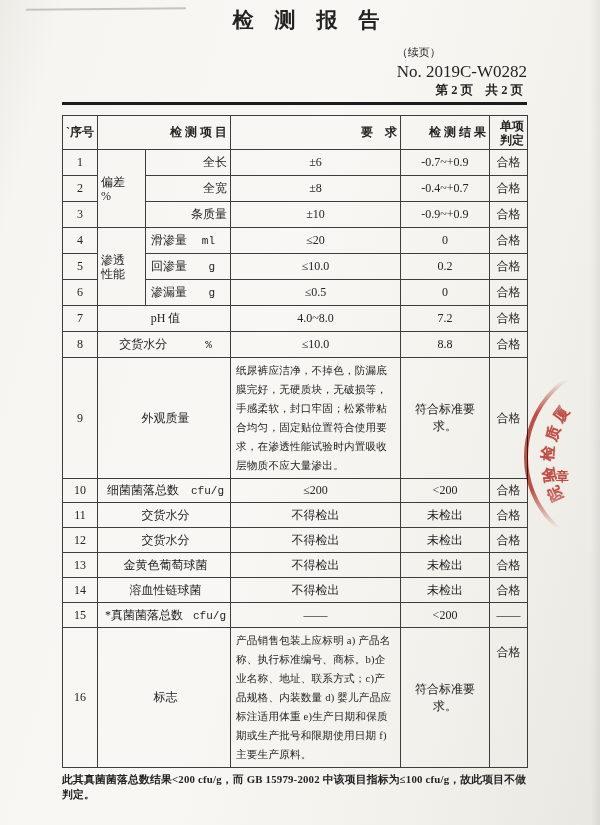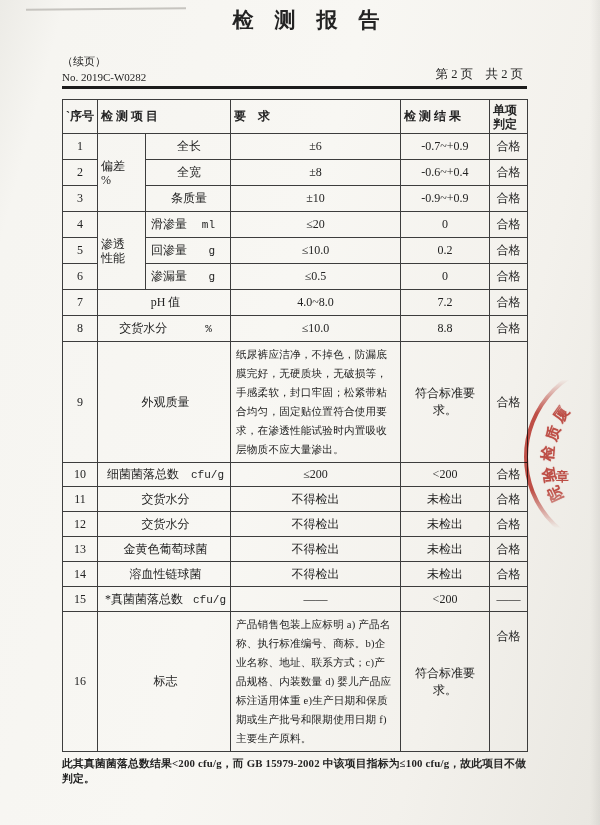--- a/index.html
+++ b/index.html
@@ -10,37 +10,37 @@
     background:linear-gradient(105deg,#ecebe6 0%,#f6f5f1 8%,#f8f7f3 45%,#f3f1ec 75%,#e9e7e1 100%);
   }
   .paper{position:absolute;inset:0;overflow:hidden;}
   .edge-top{position:absolute;top:8px;left:26px;width:160px;height:2px;background:#c6c4bf;transform:rotate(-.5deg);}
   .edge-right{position:absolute;top:0;right:0;width:10px;height:100%;background:linear-gradient(90deg,rgba(0,0,0,0),rgba(0,0,0,.06));}
 
   h1.inst{margin:52px 0 0 0;text-align:center;font-size:24px;font-weight:bold;letter-spacing:1px;}
   h2.rpt{margin:6px 0 0 12px;text-align:center;font-size:21px;font-weight:bold;}
 
   .content{margin-left:62px;width:465px;}
-  .meta{display:flex;justify-content:space-between;align-items:flex-end;margin-top:20px;}
+  .meta{display:flex;justify-content:space-between;align-items:flex-end;margin-top:11px;flex-direction:column;}
   .cont-label{font-size:11px;}
-  .report-no{font-size:11px;margin-top:2px;}
-  .page-ind{font-size:12.5px;font-weight:400;padding-right:4px;}
+  .report-no{font-size:17px;margin-top:2px;}
+  .page-ind{font-size:12.5px;font-weight:700;padding-right:4px;}
   .rule{height:3px;background:#1c1c1c;margin-top:3px;}
 
   table{border-collapse:collapse;table-layout:fixed;width:465px;margin-top:10px;}
   th,td{border:1px solid #3d3d3d;padding:0 3px;overflow:hidden;}
-  th{font-size:12px;font-weight:600;text-align:left;}
+  th{font-size:12px;font-weight:600;text-align:right;}
   td{font-size:12px;}
   tr.h-hdr{height:34px;}  tr.h-std{height:26px;}
   tr.h-r9{height:74px;}   tr.h-r10{height:24px;}
   tr.h-sm{height:25px;}   tr.h-r16{height:90px;}
   .pre{white-space:pre-line;line-height:14px;}
   .c-no{text-align:center;}
   .c-grp{font-size:12px;}
-  .c-item{text-align:center;padding-left:5px;margin-top:15px;}
+  .c-item{text-align:right;padding-left:5px;margin-top:15px;}
   .c-item2{text-align:center;padding-left:6px;}
   .iu{display:flex;justify-content:space-between;align-items:center;padding-right:12px;}
   .unit{font-size:11px;font-family:"Liberation Mono","DejaVu Sans Mono",monospace;}
   .ml38{margin-left:38px;} .ml12{margin-left:12px;} .ml10{margin-left:10px;}
   .c-req{text-align:center;}
   .c-req-long{font-size:10.6px;line-height:19px;text-align:left;padding:3px 5px;letter-spacing:.2px;}
   .c-res{text-align:center;}
   .c-jud{text-align:center;}
   .vtop{vertical-align:top;padding-top:16px;}
 
@@ -103,21 +103,21 @@
 %</td>
           <td class="c-item">全长</td>
           <td class="c-req">±6</td>
           <td class="c-res">-0.7~+0.9</td>
           <td class="c-jud">合格</td>
         </tr>
         <tr class="h-std">
           <td class="c-no">2</td>
           <td class="c-item">全宽</td>
           <td class="c-req">±8</td>
-          <td class="c-res">-0.6~+0.4</td>
+          <td class="c-res">-0.4~+0.7</td>
           <td class="c-jud">合格</td>
         </tr>
         <tr class="h-std">
           <td class="c-no">3</td>
           <td class="c-item">条质量</td>
           <td class="c-req">±10</td>
           <td class="c-res">-0.9~+0.9</td>
           <td class="c-jud">合格</td>
         </tr>
         <tr class="h-std">

